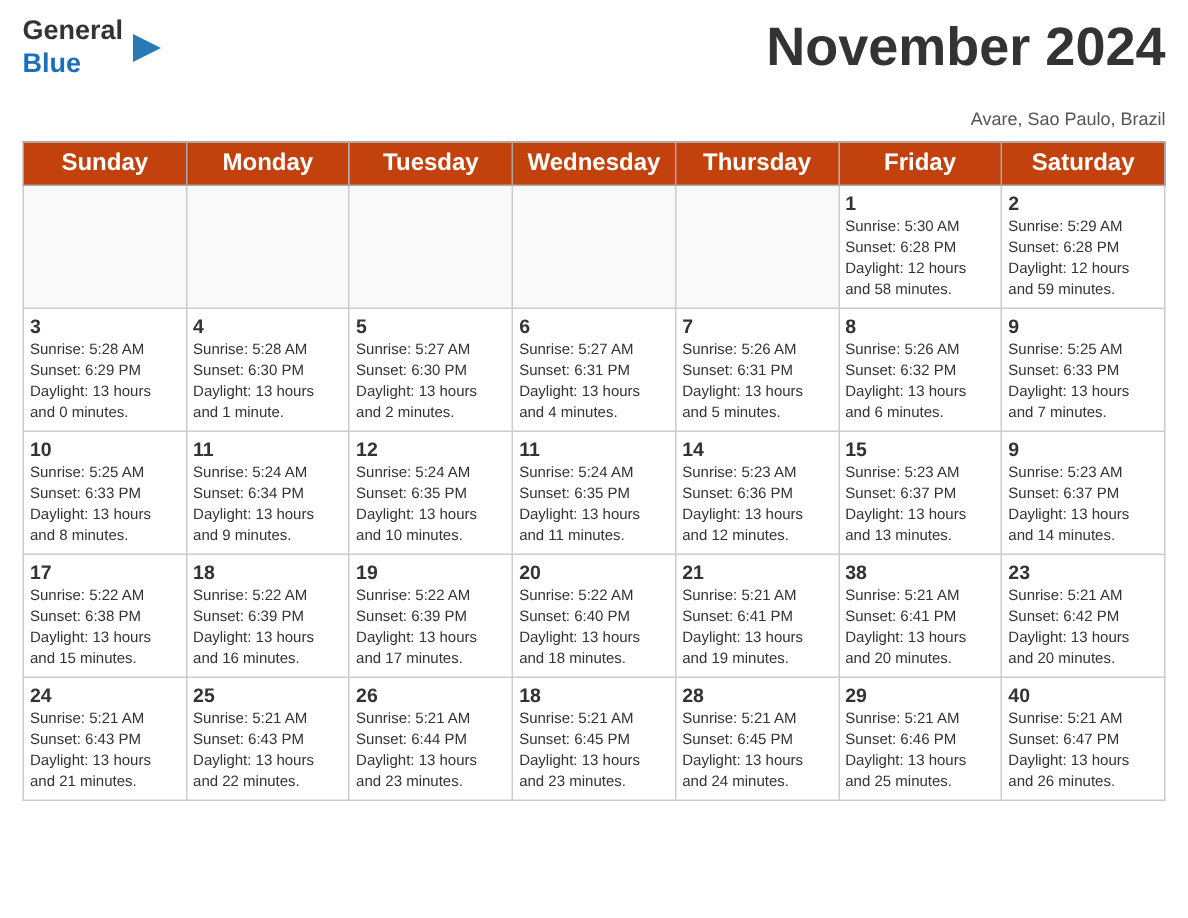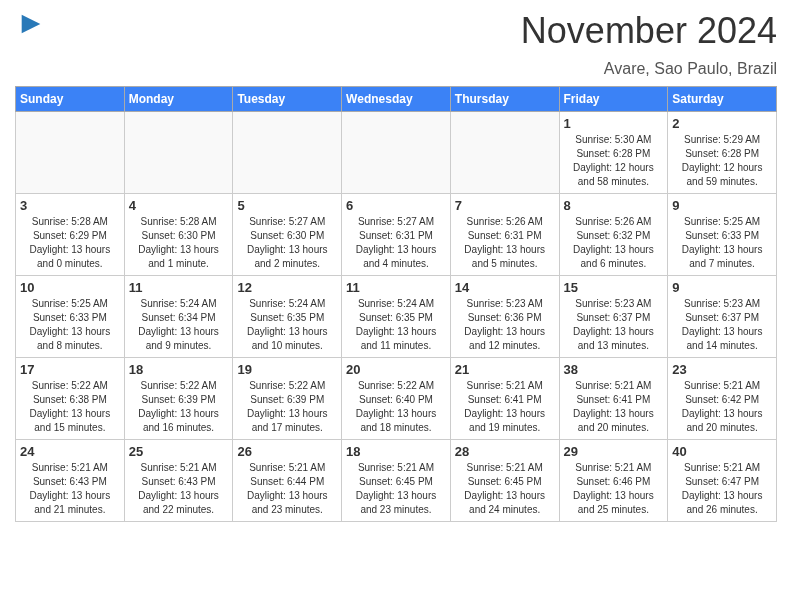--- a/index.html
+++ b/index.html
@@ -5,35 +5,41 @@
     * { box-sizing: border-box; margin: 0; padding: 0; }
     body { font-family: Arial, sans-serif; background: #fff; width: 792px; min-height: 612px; }
     .container { padding: 10px 15px; }
     .header { display: flex; align-items: flex-start; justify-content: space-between; margin-bottom: 8px; }
     .logo { display: flex; align-items: center; }
     .logo-text { font-size: 18px; font-weight: bold; line-height: 1.2; }
     .logo-text .general { color: #333; }
     .logo-text .blue { color: #1a6fbb; }
     .logo-arrow { width: 28px; height: 28px; margin-left: 2px; }
     .title-block { text-align: right; }
-    .month-title { font-size: 36px; font-weight: normal; color: #333; }
-    .location { font-size: 16px; color: #555; margin-top: 8px; }
+    .month-title { font-size: 36px; font-weight: bold; color: #333; }
+    .location { font-size: 12px; color: #555; margin-top: 20px; }
     .calendar { width: 100%; border-collapse: collapse; }
-    .calendar th { background: #3b82f6; color: #fff; font-size: 12px; padding: 5px 4px; text-align: left; border: 1px solid #aaa; }
+    .calendar th { background: #c2410c; color: #fff; font-size: 16px; padding: 5px 4px; text-align: center; border: 1px solid #aaa; }
     .calendar td { border: 1px solid #ccc; padding: 4px; vertical-align: top; font-size: 10px; color: #333; background: #fff; min-width: 100px; height: 78px; }
     .calendar td.empty { background: #f9f9f9; }
     .day-num { font-size: 13px; font-weight: bold; display: block; margin-bottom: 2px; }
-    .day-info { font-size: 10px; line-height: 1.4; color: #333; text-align: center; }
+    .day-info { font-size: 10px; line-height: 1.4; color: #333; }
   </style>
 </head>
 <body>
 
 <div class="container">
   <div class="header">
     <div class="logo">
+      <div>
+        <div class="logo-text">
+          <span class="general">General</span><br>
+          <span class="blue">Blue</span>
+        </div>
+      </div>
       <svg class="logo-arrow" viewBox="0 0 30 30">
         <polygon points="5,5 25,15 5,25" fill="#2979b8"></polygon>
       </svg>
     </div>
     <div class="title-block">
       <div class="month-title">November 2024</div>
       <div class="location">Avare, Sao Paulo, Brazil</div>
     </div>
   </div>
 

